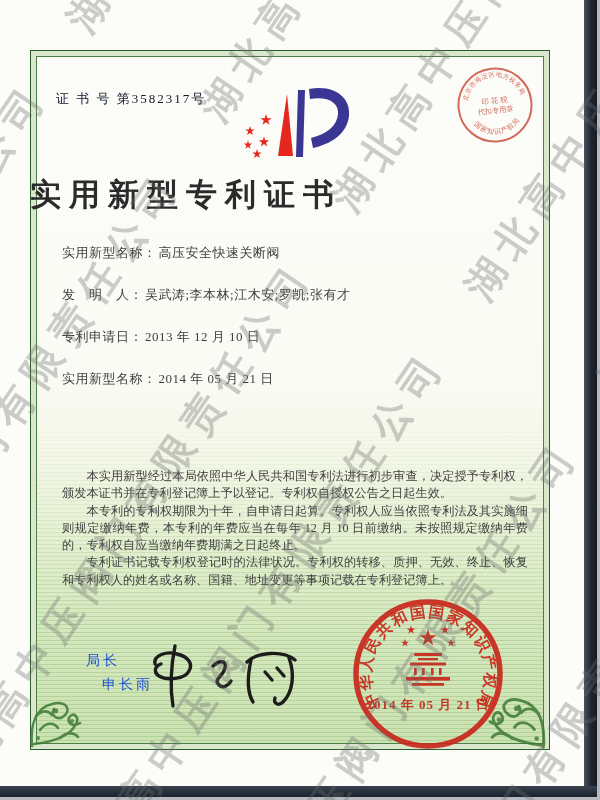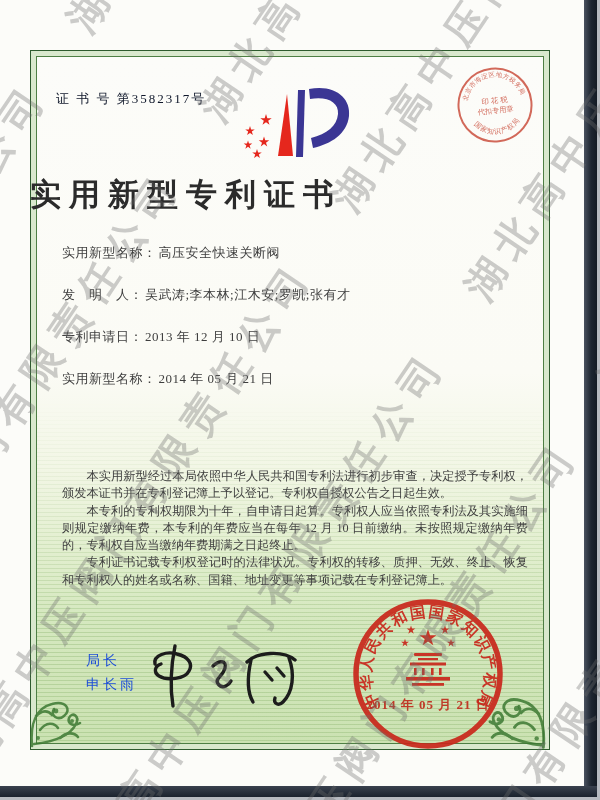--- a/index.html
+++ b/index.html
@@ -35,21 +35,21 @@
 
   .fields{position:absolute;left:62px;top:244px;width:470px;z-index:10;}
   .field-row{line-height:18px;margin-bottom:24px;font-size:13px;color:#3e3e3e;letter-spacing:.5px;}
   .field-row .lab{margin-right:2px;}
 
   .paras{position:absolute;left:62px;top:468px;width:466px;z-index:10;
          font-size:12.2px;line-height:17.3px;color:#3f3f3f;text-align:justify;}
   .paras p{margin:0;text-indent:2em;}
 
   .signer{position:absolute;left:86px;z-index:10;font-size:14px;letter-spacing:3px;color:#1d4ed8;}
-  .signer.t1{top:652px;} .signer.t2{top:676px;}
+  .signer.t1{top:652px;} .signer.t2{top:676px;margin-left:16px;}
   .signature{position:absolute;left:137px;top:640px;width:168px;height:72px;z-index:11;}
 
   .seal{position:absolute;left:348px;top:596px;width:160px;height:160px;z-index:13;opacity:.92;}
   .seal-date{position:absolute;left:352px;top:696px;width:152px;text-align:center;z-index:12;
              font-size:13px;font-weight:700;color:#bf3a28;letter-spacing:1px;}
 
   .footer{position:absolute;left:30px;top:731px;width:500px;text-align:center;z-index:10;
           font-size:10px;letter-spacing:2px;color:#4a4a4a;}
 
   .ornament{position:absolute;z-index:9;}

